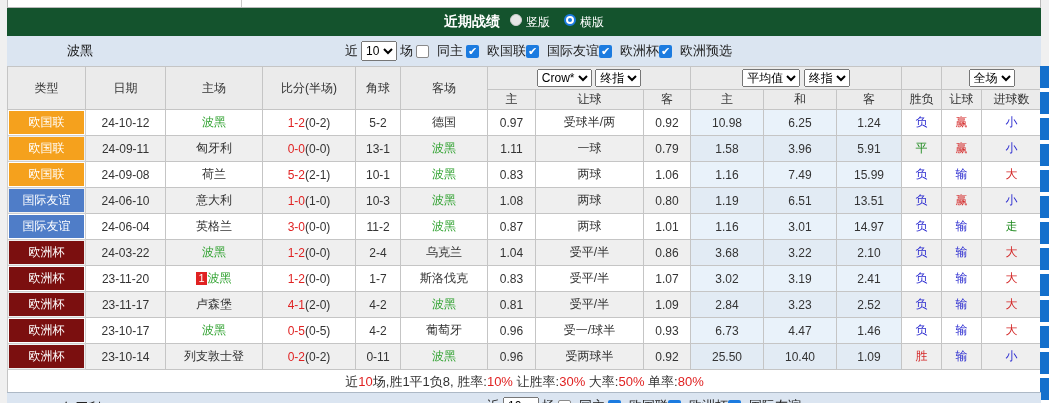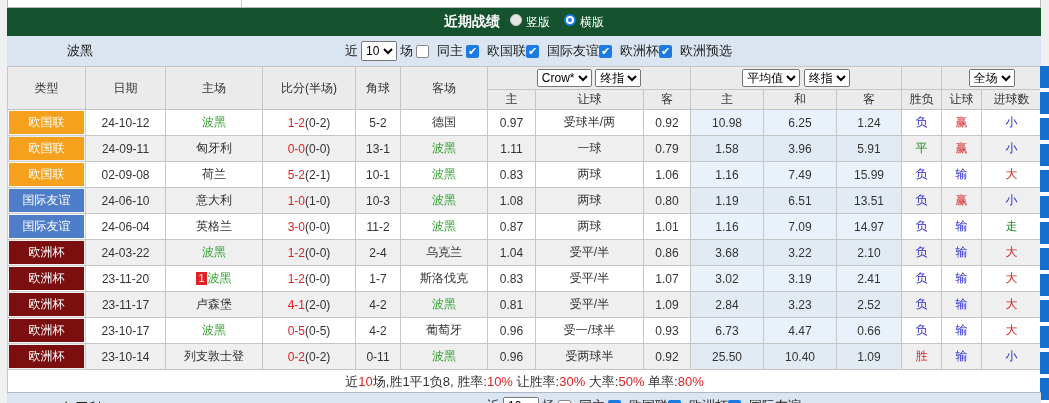--- a/index.html
+++ b/index.html
@@ -206,21 +206,21 @@
     <td class="avgcol">5.91</td>
     <td style="color: rgb(31, 138, 31);">平</td>
     <td style="color: rgb(212, 42, 42);">赢</td>
     <td style="color: rgb(43, 43, 208);">小</td>
   </tr>
 
   <tr class="odd">
     <td class="typecell">
             <div class="badge" style="background: rgb(245, 161, 29);">欧国联</div>
           </td>
-    <td>02-09-08</td>
+    <td>24-09-08</td>
     <td><span class="team">荷兰</span></td>
     <td><span class="score-main">5-2</span><span class="score-half">(2-1)</span></td>
     <td>10-1</td>
     <td><span class="team hl">波黑</span></td>
     <td>0.83</td>
     <td>两球</td>
     <td>1.06</td>
     <td class="avgcol">1.16</td>
     <td class="avgcol">7.49</td>
     <td class="avgcol">15.99</td>
@@ -255,21 +255,21 @@
           </td>
     <td>24-06-04</td>
     <td><span class="team">英格兰</span></td>
     <td><span class="score-main">3-0</span><span class="score-half">(0-0)</span></td>
     <td>11-2</td>
     <td><span class="team hl">波黑</span></td>
     <td>0.87</td>
     <td>两球</td>
     <td>1.01</td>
     <td class="avgcol">1.16</td>
-    <td class="avgcol">7.09</td>
+    <td class="avgcol">3.01</td>
     <td class="avgcol">14.97</td>
     <td style="color: rgb(43, 43, 208);">负</td>
     <td style="color: rgb(43, 43, 208);">输</td>
     <td style="color: rgb(31, 138, 31);">走</td>
   </tr>
 
   <tr class="even">
     <td class="typecell">
             <div class="badge" style="background: rgb(123, 15, 15);">欧洲杯</div>
           </td>
@@ -336,21 +336,21 @@
     <td>23-10-17</td>
     <td><span class="team hl">波黑</span></td>
     <td><span class="score-main">0-5</span><span class="score-half">(0-5)</span></td>
     <td>4-2</td>
     <td><span class="team">葡萄牙</span></td>
     <td>0.96</td>
     <td>受一/球半</td>
     <td>0.93</td>
     <td class="avgcol">6.73</td>
     <td class="avgcol">4.47</td>
-    <td class="avgcol">0.66</td>
+    <td class="avgcol">1.46</td>
     <td style="color: rgb(43, 43, 208);">负</td>
     <td style="color: rgb(43, 43, 208);">输</td>
     <td style="color: rgb(212, 42, 42);">大</td>
   </tr>
 
   <tr class="even">
     <td class="typecell">
             <div class="badge" style="background: rgb(123, 15, 15);">欧洲杯</div>
           </td>
     <td>23-10-14</td>

